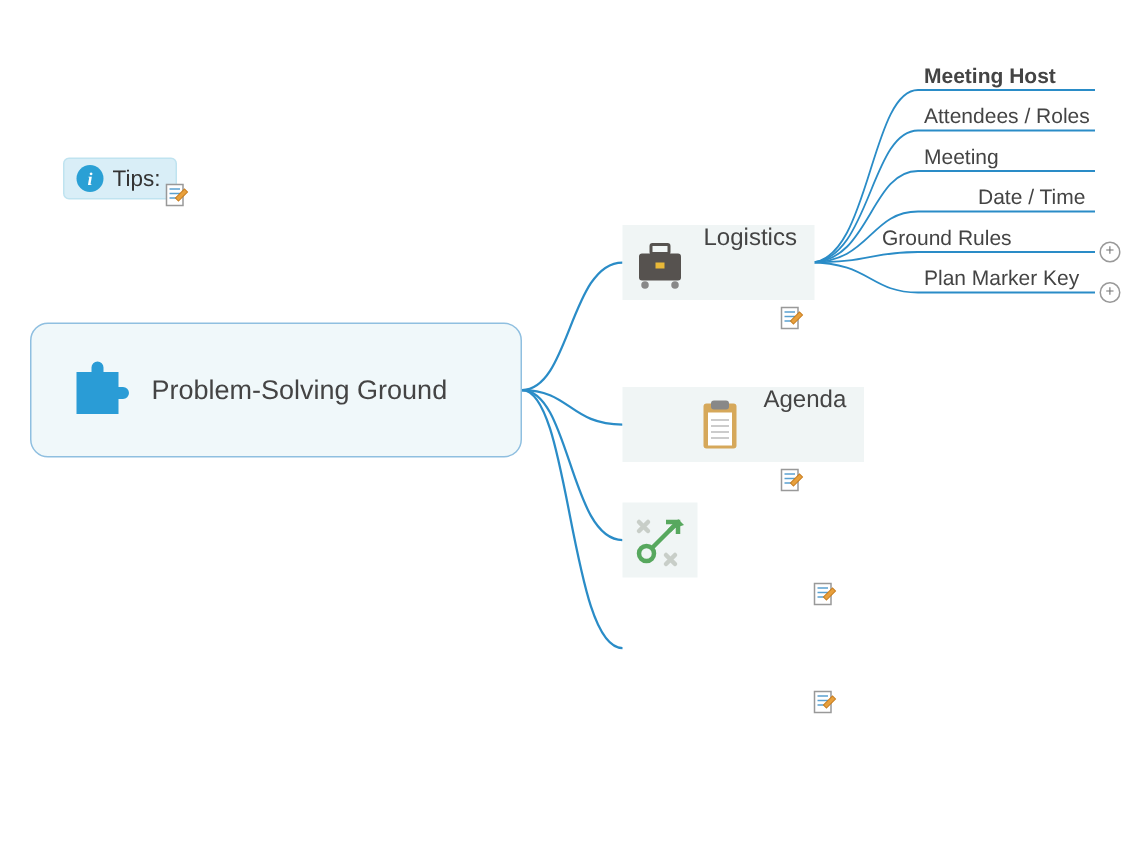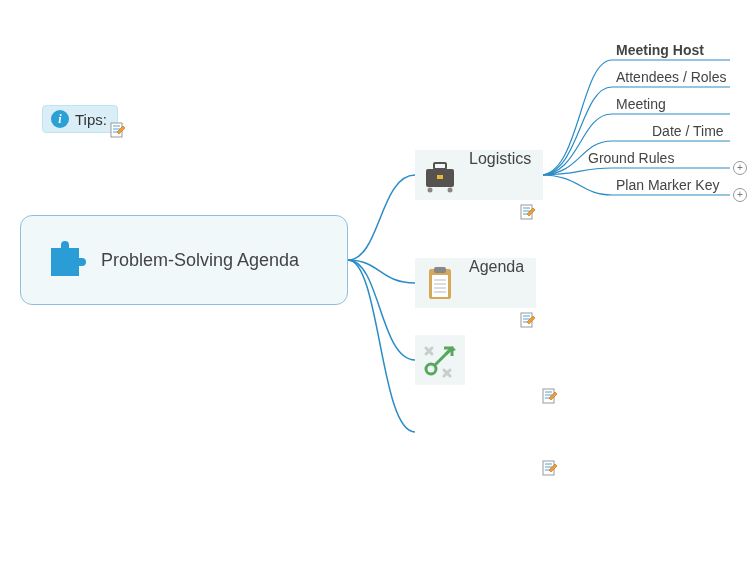--- a/index.html
+++ b/index.html
@@ -170,21 +170,21 @@
         <path d="M9 12 L15 6 L13 4 L7 10 Z" fill="#e8a03c" stroke="#c77a1a" stroke-width="0.7"></path>
       </svg>
   </span>
 
   <div class="root-node">
     <span class="puzzle">
       <svg width="44" height="44" viewBox="0 0 44 44">
         <path d="M8 10 h10 v-3 a4 4 0 0 1 8 0 v3 h10 v10 h3 a4 4 0 0 1 0 8 h-3 v10 h-28 z" fill="#2a9cd6"></path>
       </svg>
     </span>
-    <span class="label">Problem-Solving Agenda</span>
+    <span class="label">Problem-Solving Ground</span>
   </div>
 
   <div class="cat-tile" style="left:415px; top:150px;">
     <span class="icon-box">
       <svg width="40" height="40" viewBox="0 0 40 40">
         <rect x="6" y="14" width="28" height="18" rx="2" fill="#56524f"></rect>
         <rect x="14" y="8" width="12" height="6" rx="1" fill="none" stroke="#56524f" stroke-width="2"></rect>
         <rect x="17" y="20" width="6" height="4" fill="#e8b838"></rect>
         <circle cx="10" cy="35" r="2.5" fill="#888"></circle>
         <circle cx="30" cy="35" r="2.5" fill="#888"></circle>
@@ -195,21 +195,21 @@
   <span class="note-icon" style="left:520px; top:204px;">
     <svg width="16" height="16">
         <rect x="1" y="1" width="11" height="14" fill="#fff" stroke="#999"></rect>
         <line x1="3" y1="4" x2="10" y2="4" stroke="#5aa0d0"></line>
         <line x1="3" y1="7" x2="10" y2="7" stroke="#5aa0d0"></line>
         <line x1="3" y1="10" x2="10" y2="10" stroke="#5aa0d0"></line>
         <path d="M9 12 L15 6 L13 4 L7 10 Z" fill="#e8a03c" stroke="#c77a1a" stroke-width="0.7"></path>
       </svg>
   </span>
 
-  <div class="cat-tile" style="left:415px; top:258px;">
+  <div class="cat-tile" style="left:415px; top:258px;padding-left:40px;">
     <span class="icon-box">
       <svg width="40" height="40" viewBox="0 0 40 40">
         <rect x="9" y="6" width="22" height="30" rx="2" fill="#d6a85a"></rect>
         <rect x="12" y="12" width="16" height="22" fill="#fff"></rect>
         <rect x="14" y="4" width="12" height="6" rx="2" fill="#888"></rect>
         <line x1="14" y1="17" x2="26" y2="17" stroke="#bbb"></line>
         <line x1="14" y1="21" x2="26" y2="21" stroke="#bbb"></line>
         <line x1="14" y1="25" x2="26" y2="25" stroke="#bbb"></line>
         <line x1="14" y1="29" x2="26" y2="29" stroke="#bbb"></line>
       </svg>

